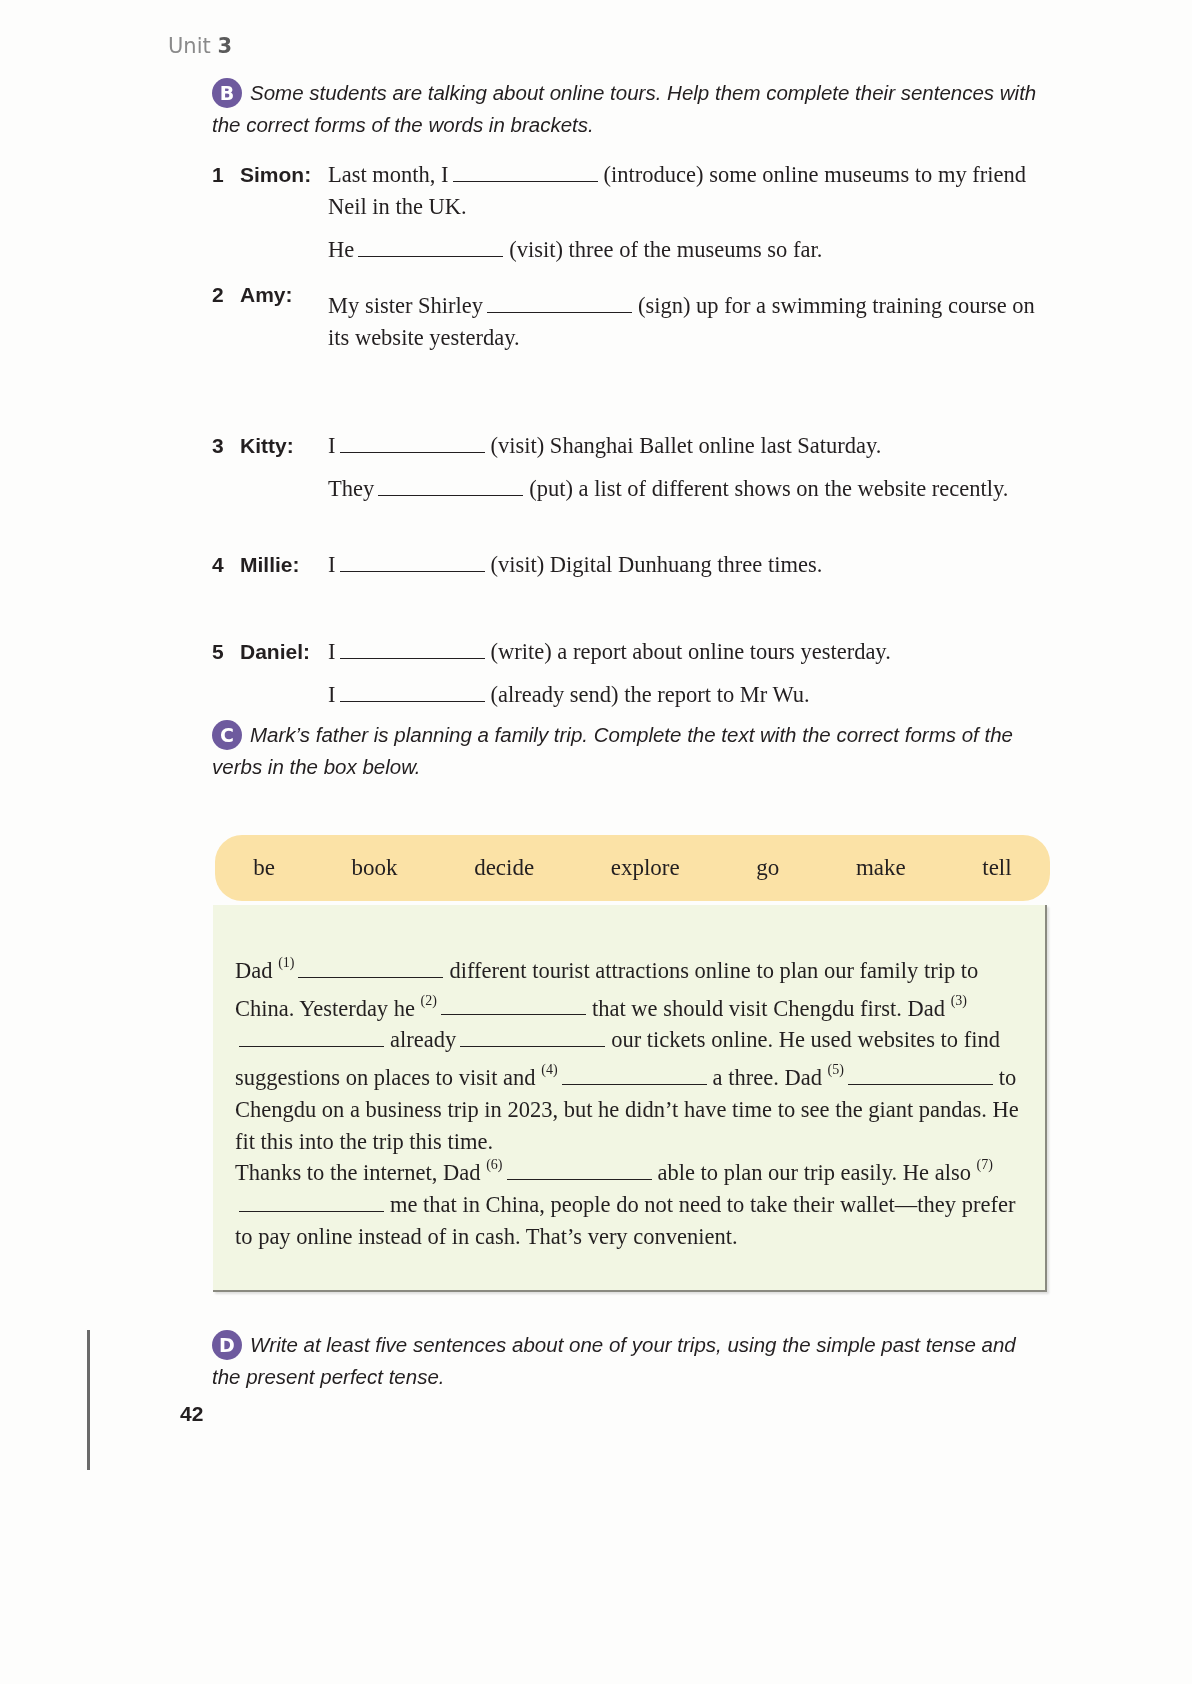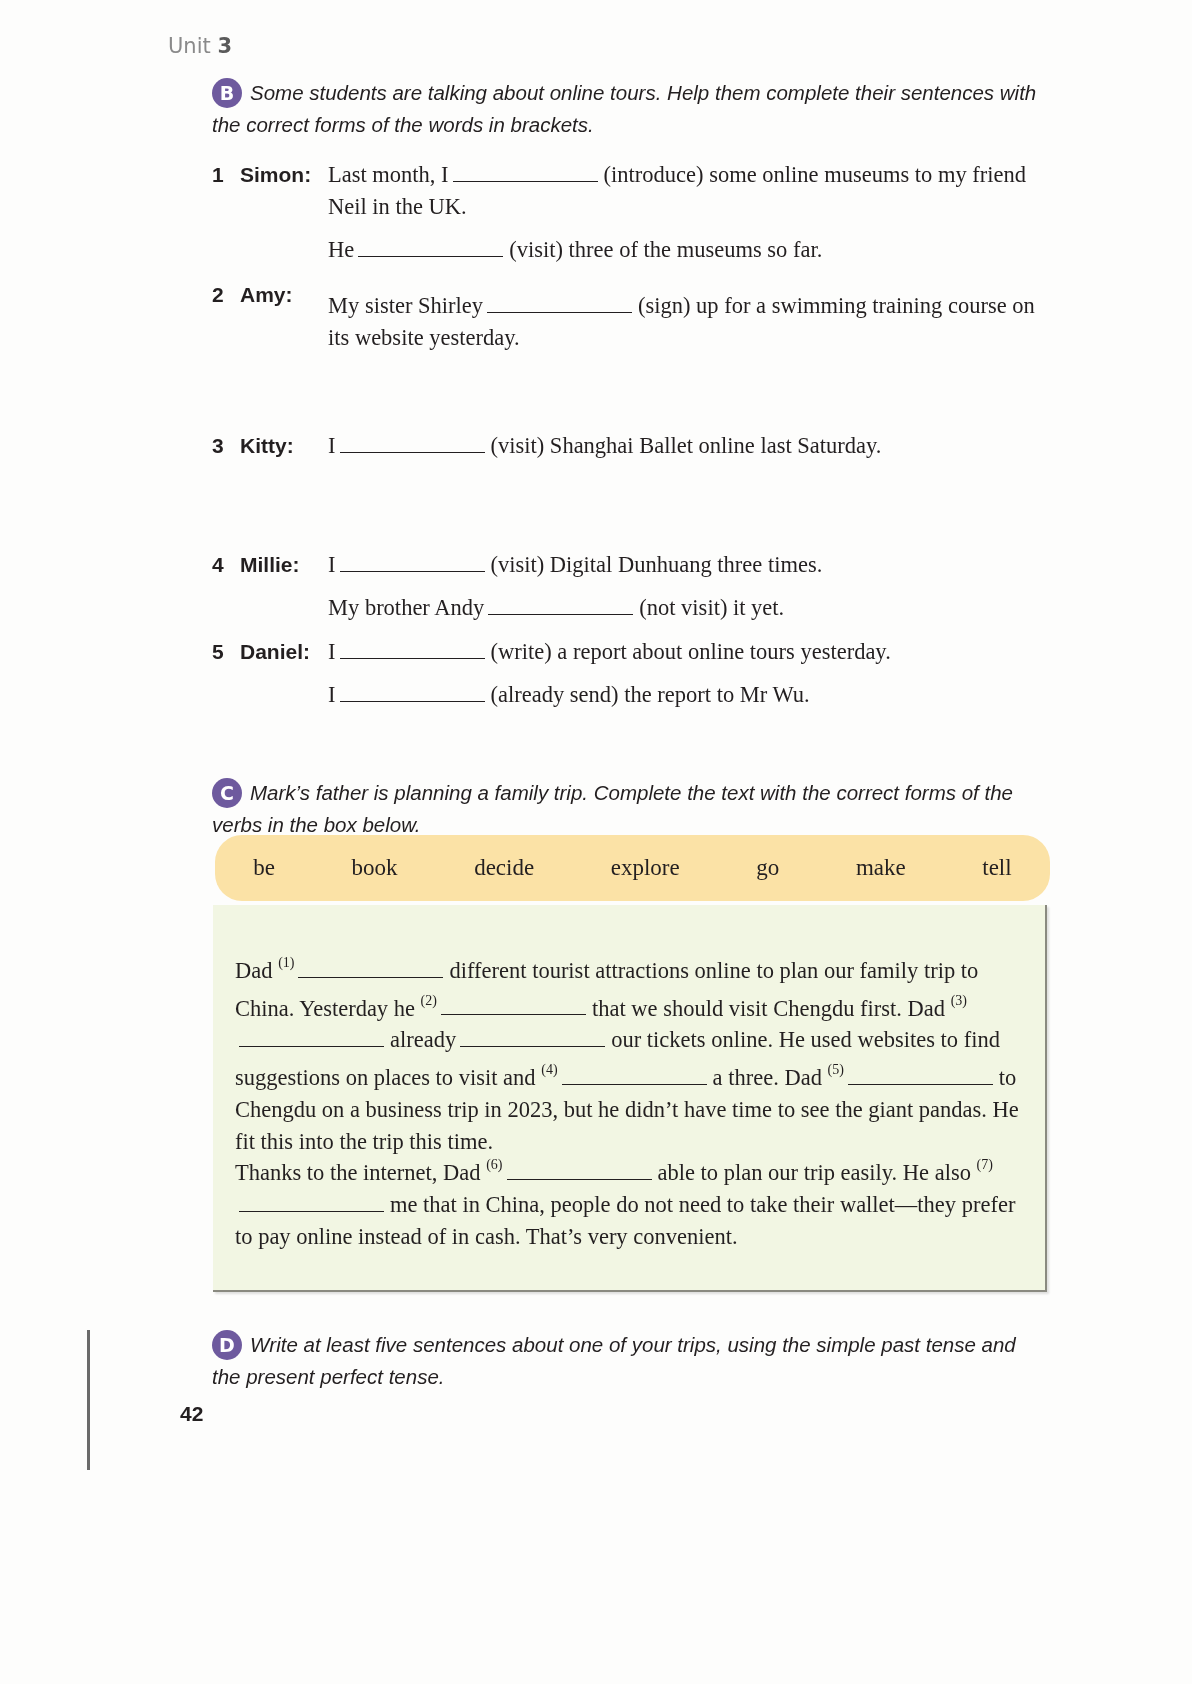--- a/index.html
+++ b/index.html
@@ -91,37 +91,37 @@
 <div class="q" style="top:279px;">
   <span class="num">2</span>
   <span class="who">Amy:</span>
   <div class="txt" style="margin-top:11px;"><span>My sister Shirley</span><span class="blank"></span><span>(sign) up for a swimming training course on its website yesterday.</span></div>
 </div>
 
 <div class="q" style="top:430px;">
   <span class="num">3</span>
   <span class="who">Kitty:</span>
   <div class="txt"><span>I</span><span class="blank"></span><span>(visit) Shanghai Ballet online last Saturday.</span></div>
+  <div class="txt" style="margin-top:11px;"><span>They</span><span class="blank"></span><span>(put) a list of different shows on the website recently.</span></div>
 </div>
 
 <div class="q" style="top:549px;">
   <span class="num">4</span>
   <span class="who">Millie:</span>
   <div class="txt"><span>I</span><span class="blank"></span><span>(visit) Digital Dunhuang three times.</span></div>
-  <div class="txt" style="margin-top:11px;"><span>My brother Andy</span><span class="blank"></span><span>(not visit) it yet.</span></div>
 </div>
 
 <div class="q" style="top:636px;">
   <span class="num">5</span>
   <span class="who">Daniel:</span>
   <div class="txt"><span>I</span><span class="blank"></span><span>(write) a report about online tours yesterday.</span></div>
   <div class="txt" style="margin-top:11px;"><span>I</span><span class="blank"></span><span>(already send) the report to Mr Wu.</span></div>
 </div>
 
-<div class="instr" style="top:778px;">
+<div class="instr" style="top:720px;">
   <span class="badge">C</span><span>Mark’s father is planning a family trip. Complete the text with the correct forms of the verbs in the box below.</span>
 </div>
 
 <div class="wordbox">
   <span>be</span>
   <span>book</span>
   <span>decide</span>
   <span>explore</span>
   <span>go</span>
   <span>make</span>

